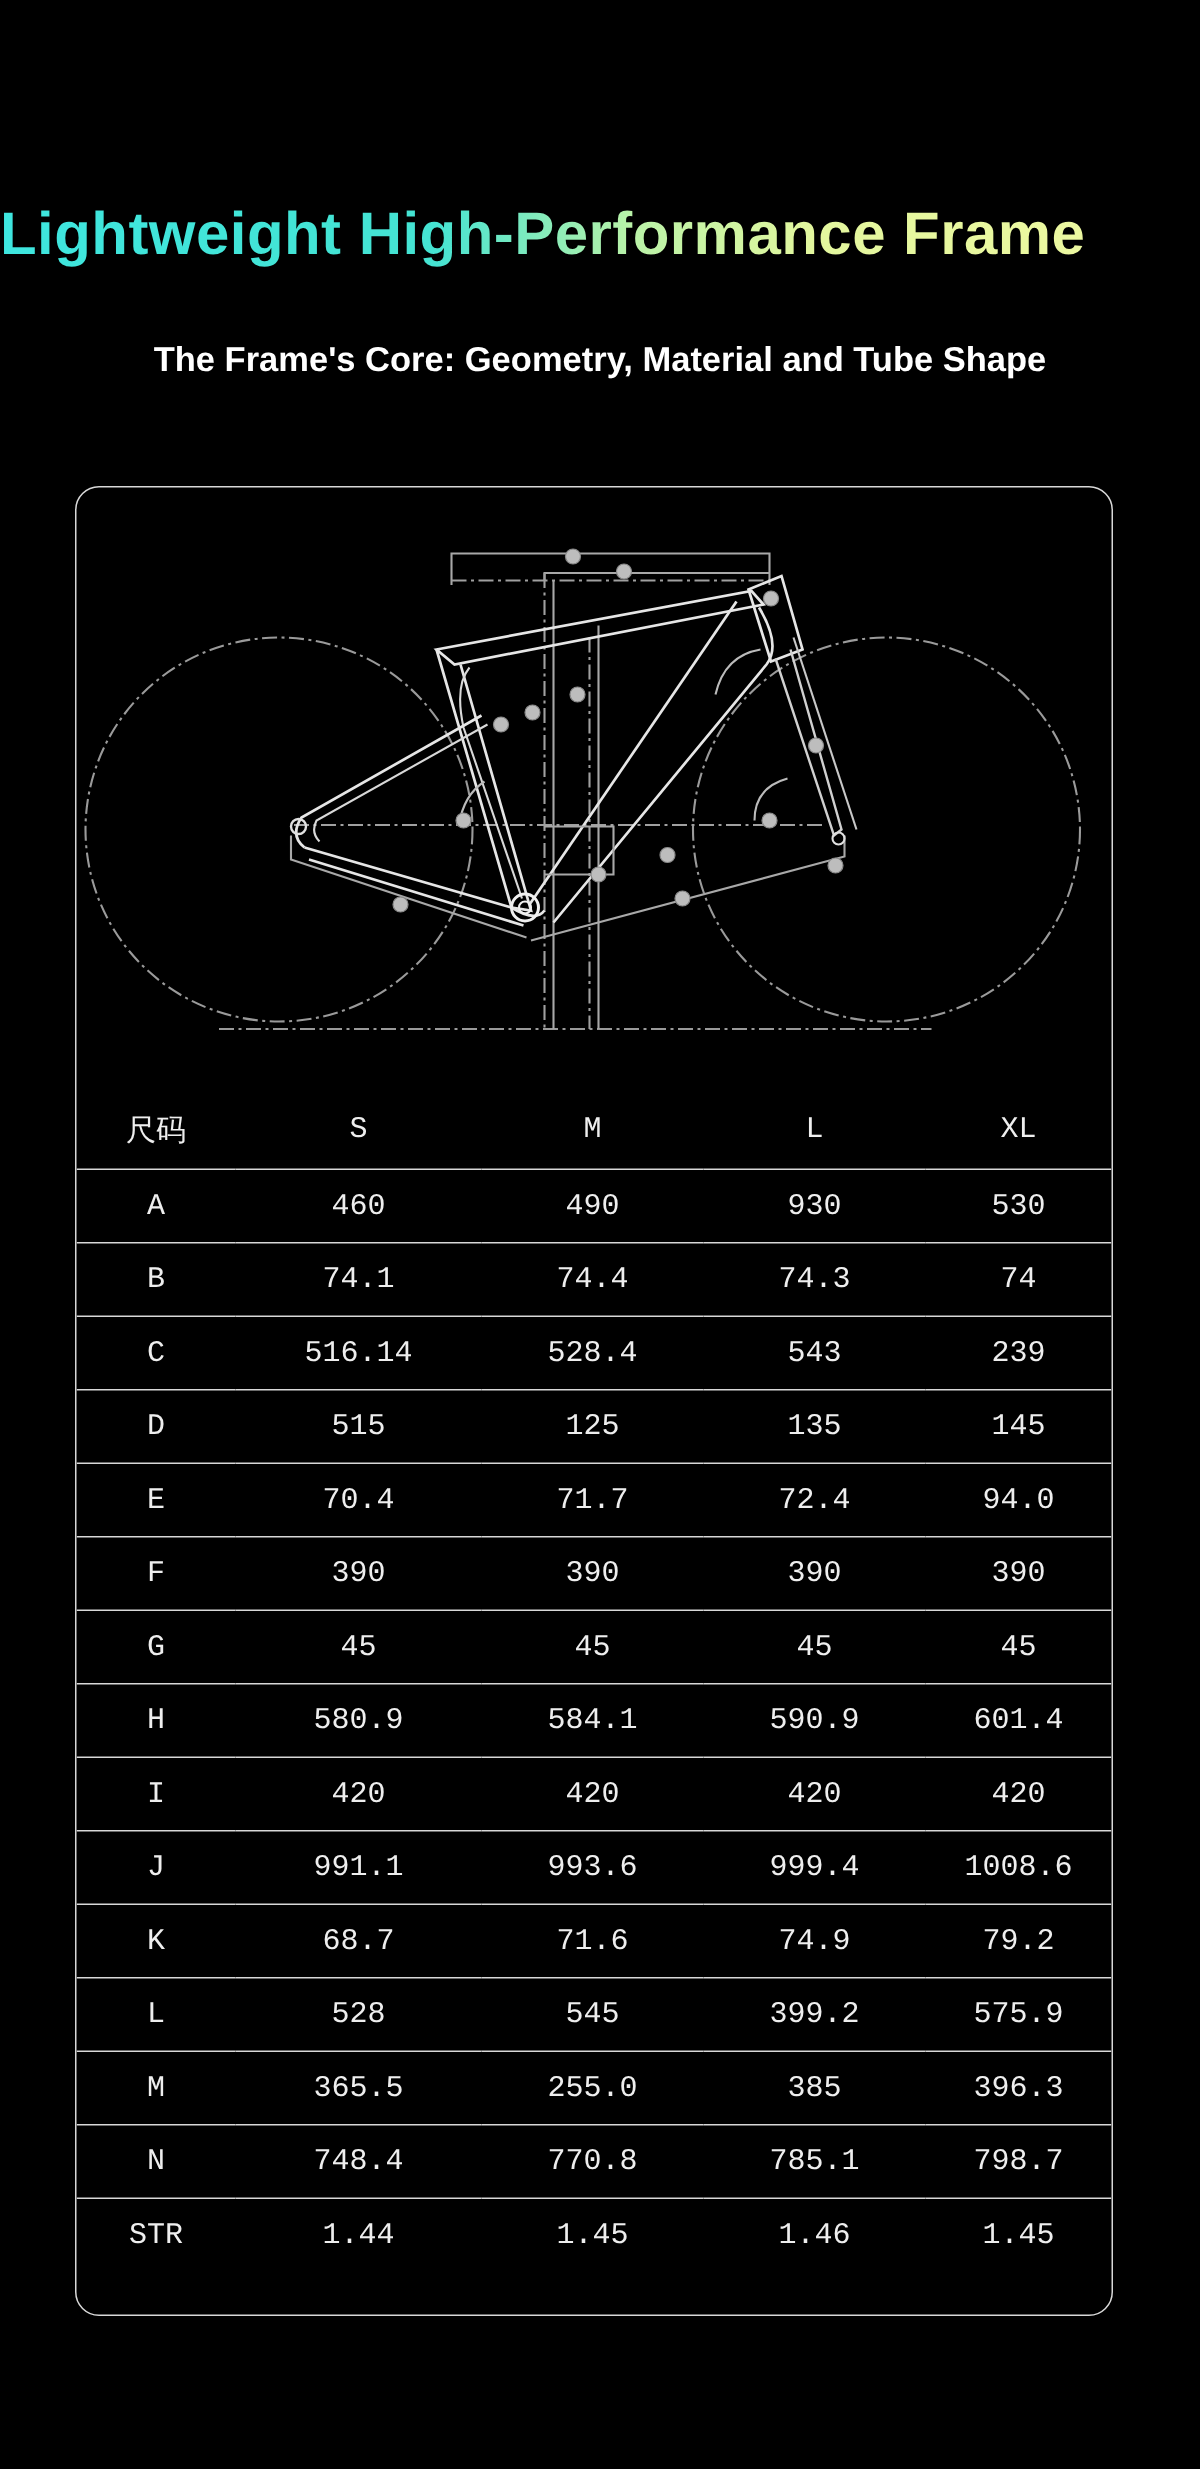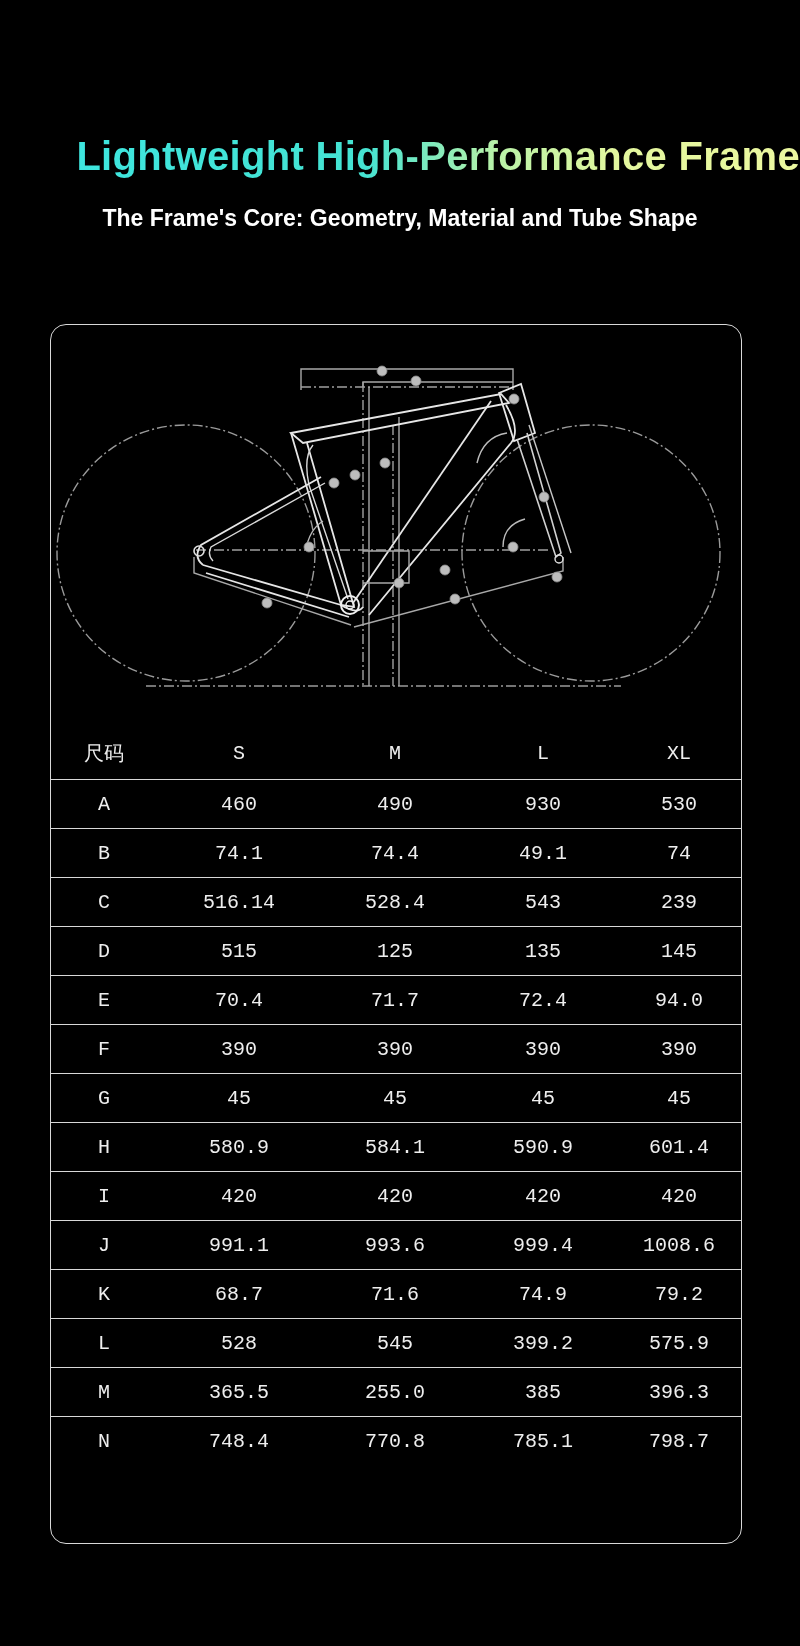--- a/index.html
+++ b/index.html
@@ -13,36 +13,36 @@
     position: relative;
     overflow: hidden;
     font-family: "Liberation Sans", "DejaVu Sans", sans-serif;
     color: #f2f2f2;
   }
   .title {
     position: absolute;
     top: 124px;
     left: 0;
     width: 800px;
-    text-align: right;
+    text-align: left;
     font-size: 40px;
     font-weight: bold;
     letter-spacing: 0.3px;
     line-height: 64px;
     margin: 0;
   }
   .title span {
     background: linear-gradient(90deg, #3ee6df 0%, #45e3d2 40%, #b9f2a8 58%, #e3f79e 75%, #ecf8a0 100%);
     -webkit-background-clip: text;
     background-clip: text;
     color: transparent;
   }
   .subtitle {
     position: absolute;
-    top: 201px;
+    top: 222px;
     left: 0;
     width: 800px;
     text-align: center;
     font-size: 23px;
     font-weight: bold;
     color: #ffffff;
     line-height: 34px;
     margin: 0;
   }
   .card {
@@ -238,21 +238,21 @@
         <td>A</td>
         <td>460</td>
         <td>490</td>
         <td>930</td>
         <td>530</td>
       </tr>
       <tr>
         <td>B</td>
         <td>74.1</td>
         <td>74.4</td>
-        <td>49.1</td>
+        <td>74.3</td>
         <td>74</td>
       </tr>
       <tr>
         <td>C</td>
         <td>516.14</td>
         <td>528.4</td>
         <td>543</td>
         <td>239</td>
       </tr>
       <tr>
@@ -325,15 +325,22 @@
         <td>385</td>
         <td>396.3</td>
       </tr>
       <tr>
         <td>N</td>
         <td>748.4</td>
         <td>770.8</td>
         <td>785.1</td>
         <td>798.7</td>
       </tr>
+      <tr>
+        <td>STR</td>
+        <td>1.44</td>
+        <td>1.45</td>
+        <td>1.46</td>
+        <td>1.45</td>
+      </tr>
     </tbody>
   </table>
 </div>
 
 </body></html>

